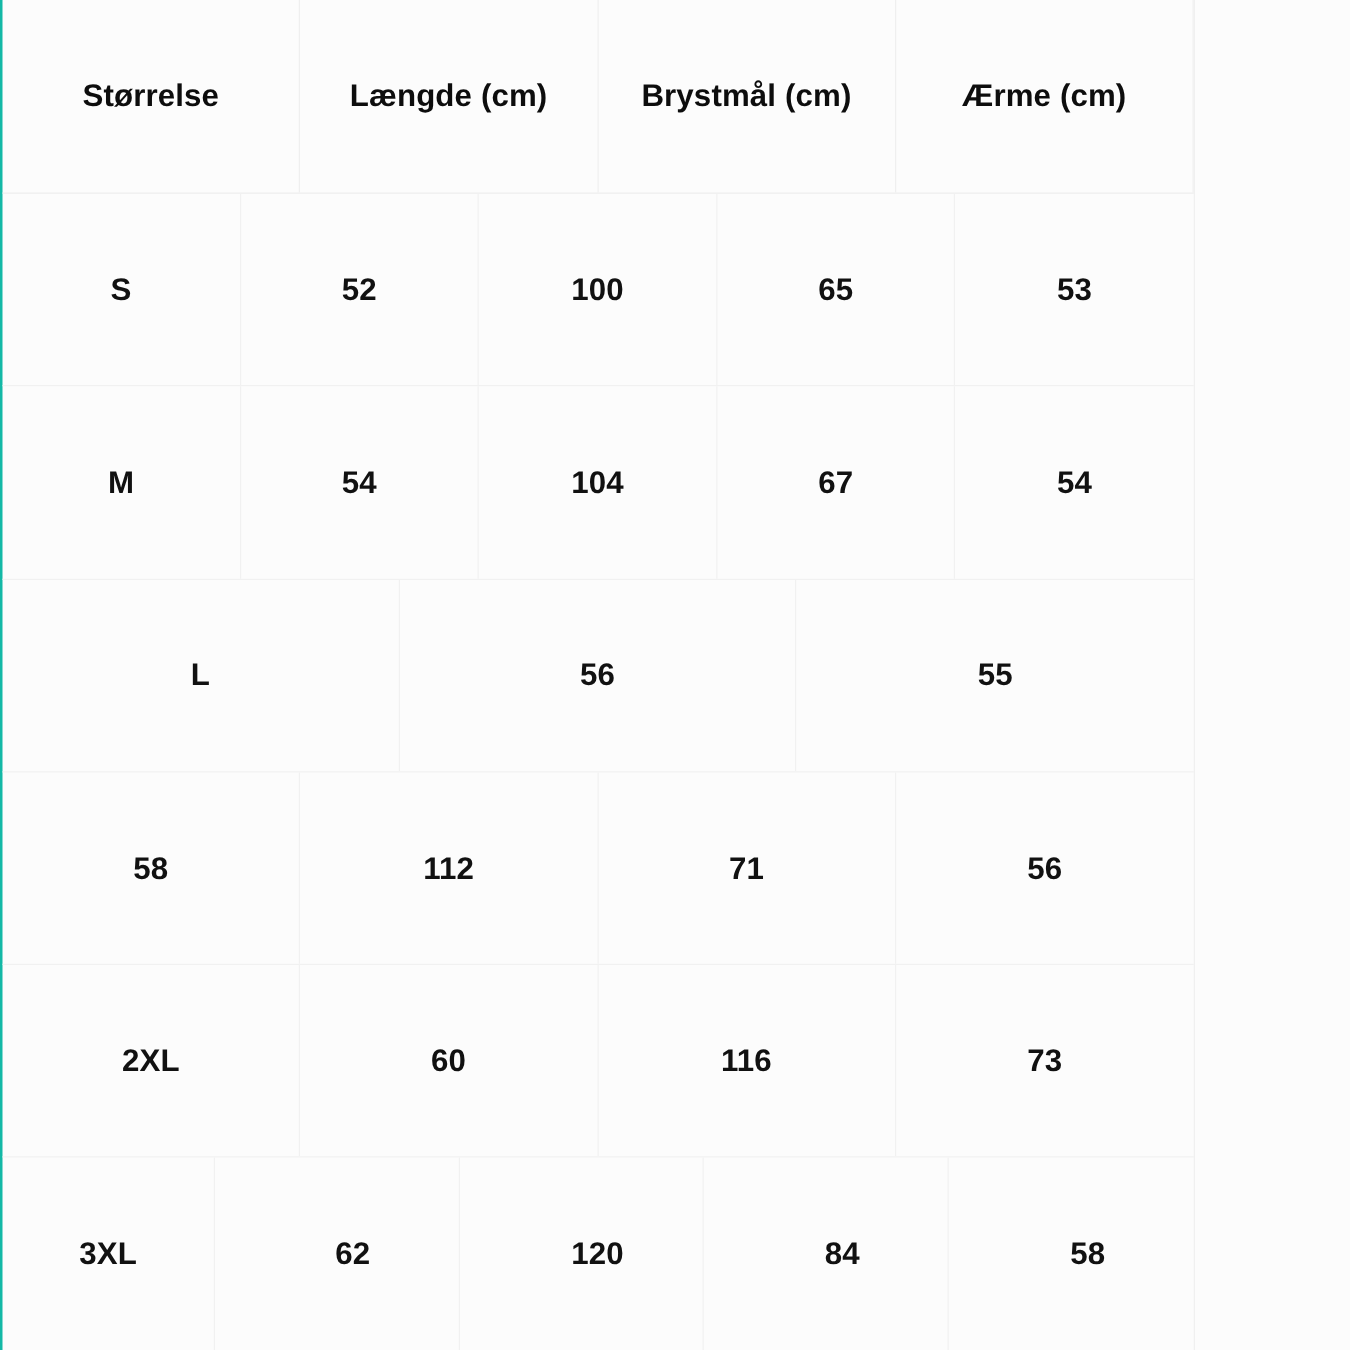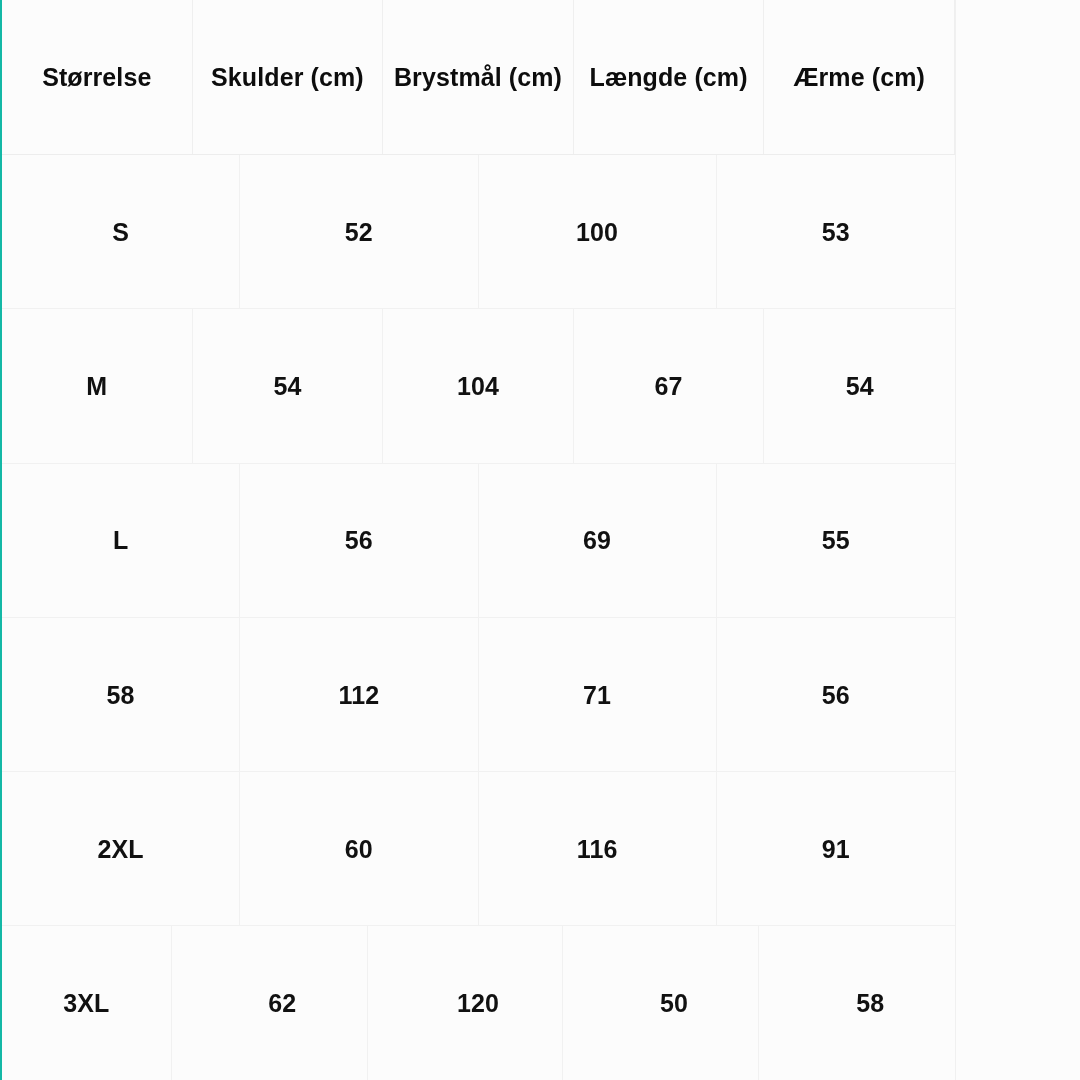--- a/index.html
+++ b/index.html
@@ -84,63 +84,62 @@
     color: #111111;
   }
 </style>
 </head>
 <body>
 
 <div class="size-chart">
 
   <div class="chart-row header-row">
     <div class="cell">Størrelse</div>
-    <div class="cell">Skulder (cm)</div>
+    <div class="cell">Længde (cm)</div>
     <div class="cell">Brystmål (cm)</div>
-    <div class="cell">Længde (cm)</div>
     <div class="cell">Ærme (cm)</div>
   </div>
 
   <div class="chart-row data-row">
     <div class="cell">S</div>
     <div class="cell">52</div>
     <div class="cell">100</div>
+    <div class="cell">65</div>
     <div class="cell">53</div>
   </div>
 
   <div class="chart-row data-row">
     <div class="cell">M</div>
     <div class="cell">54</div>
     <div class="cell">104</div>
     <div class="cell">67</div>
     <div class="cell">54</div>
   </div>
 
   <div class="chart-row data-row">
     <div class="cell">L</div>
     <div class="cell">56</div>
-    <div class="cell">69</div>
     <div class="cell">55</div>
   </div>
 
   <div class="chart-row data-row">
     <div class="cell">58</div>
     <div class="cell">112</div>
     <div class="cell">71</div>
     <div class="cell">56</div>
   </div>
 
   <div class="chart-row data-row">
     <div class="cell">2XL</div>
     <div class="cell">60</div>
     <div class="cell">116</div>
-    <div class="cell">91</div>
+    <div class="cell">73</div>
   </div>
 
   <div class="chart-row data-row">
     <div class="cell">3XL</div>
     <div class="cell">62</div>
     <div class="cell">120</div>
-    <div class="cell">50</div>
+    <div class="cell">84</div>
     <div class="cell">58</div>
   </div>
 
 </div>
 
 </body></html>

